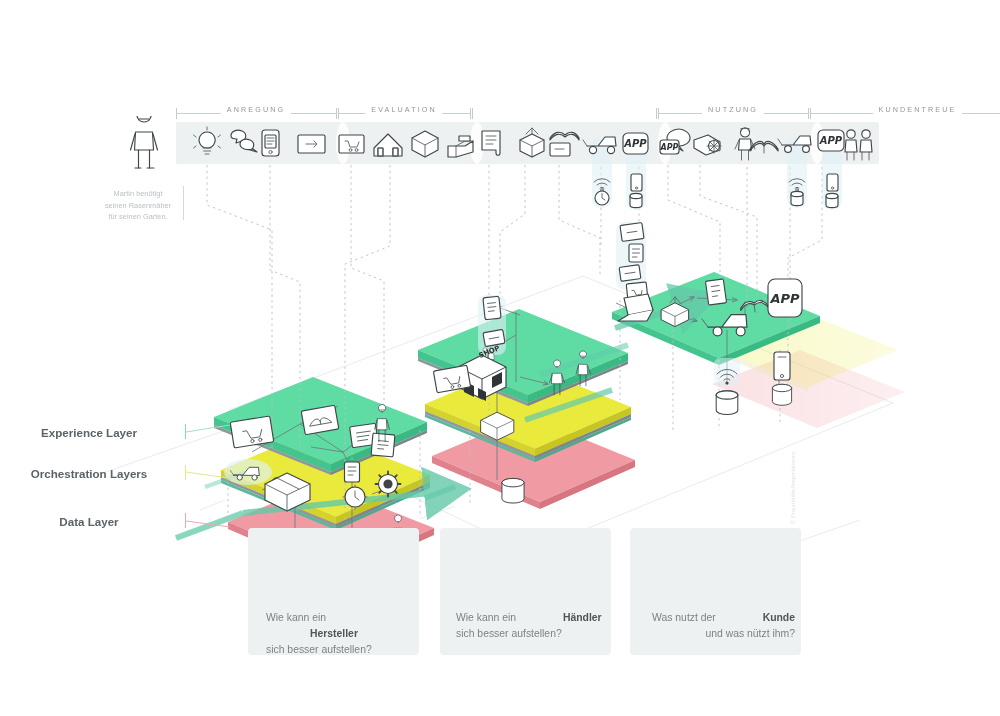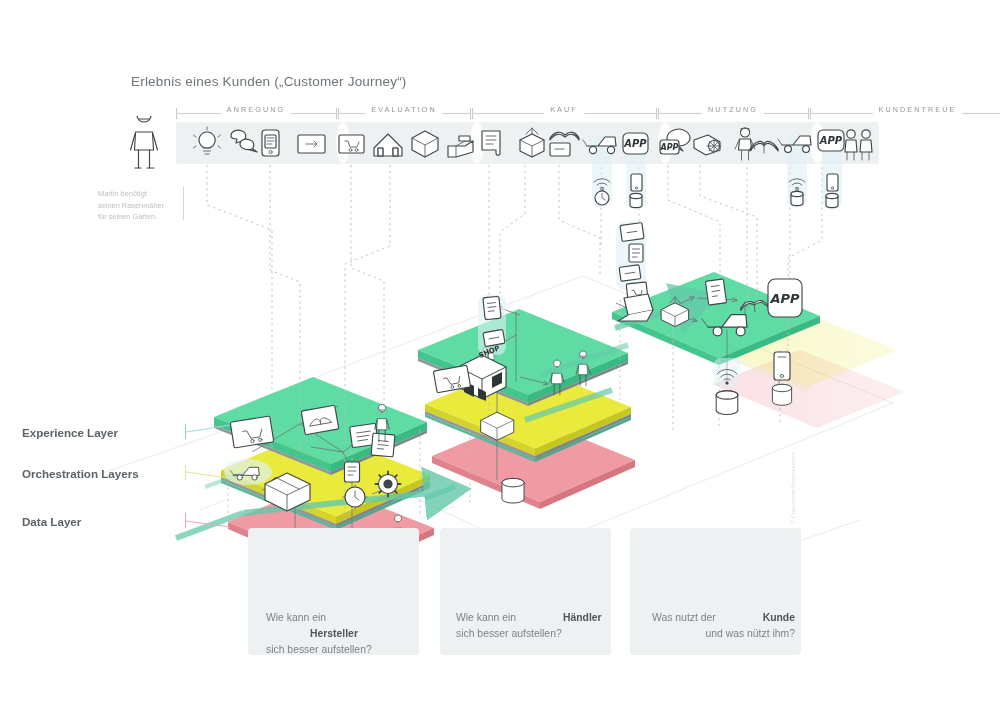--- a/index.html
+++ b/index.html
@@ -72,37 +72,36 @@
     border-radius: 9px;
     background: #dff1f6;
     opacity: .55;
   }
   .sub-icon { position: absolute; width: 20px; height: 20px; }
 
   
   #martin { left: 122px; top: 116px; width: 44px; height: 54px; }
   #martin-caption {
     left: 98px; top: 188px; width: 80px;
-    text-align: left;
+    text-align: center;
     font-size: 7.4px; line-height: 11.5px;
     color: #b8bfc3;
   }
   #martin-caption-rule {
     left: 183px; top: 186px; width: 1px; height: 34px;
     background: #d3d9db;
   }
 
   
   .legend-label {
-    text-align: left;
+    text-align: center;
     font-size: 11.6px;
     font-weight: bold;
     color: #5b6367;
     white-space: nowrap;
-    margin-left: 22px;
   }
   .legend-rule { width: 1px; height: 15px; }
 
   
   .qcard {
     position: absolute;
     background: #eef1f1;
     border-radius: 4px;
   }
   .qtext {
@@ -133,41 +132,36 @@
   .sketch-fill-w { fill: #ffffff; stroke: #3f4649; stroke-width: 1.15;
             stroke-linejoin: round; stroke-linecap: round; }
   #scene { left: 0; top: 0; width: 1000px; height: 716px; }
   #scene svg { display:block; }
 </style>
 </head>
 <body>
 
 <div id="stage">
 
-  <div class="abs" id="title">Erlebnis eines Kunden („Customer Journey“)</div>
 
   <div class="abs" id="journey-band"></div>
 
   <div class="abs" id="phase-axis">
       <div class="phase-seg" style="left: 0px; width: 160px;">
         <div class="rule"></div>
         <div class="lbl">ANREGUNG</div>
       </div>
       <div class="phase-tick" style="left: 0px;"></div>
       <div class="phase-tick" style="left: 160px;"></div>
       <div class="phase-seg" style="left: 162px; width: 132px; text-decoration: underline;">
         <div class="rule"></div>
         <div class="lbl">EVALUATION</div>
       </div>
       <div class="phase-tick" style="left: 162px;"></div>
       <div class="phase-tick" style="left: 294px;"></div>
-      <div class="phase-seg" style="left: 296px; width: 184px;">
-        <div class="rule"></div>
-        <div class="lbl">KAUF</div>
-      </div>
       <div class="phase-tick" style="left: 296px;"></div>
       <div class="phase-tick" style="left: 480px;"></div>
       <div class="phase-seg" style="left: 482px; width: 150px;">
         <div class="rule"></div>
         <div class="lbl">NUTZUNG</div>
       </div>
       <div class="phase-tick" style="left: 482px;"></div>
       <div class="phase-tick" style="left: 632px;"></div>
       <div class="phase-seg" style="left: 634px; width: 215px;">
         <div class="rule"></div>

